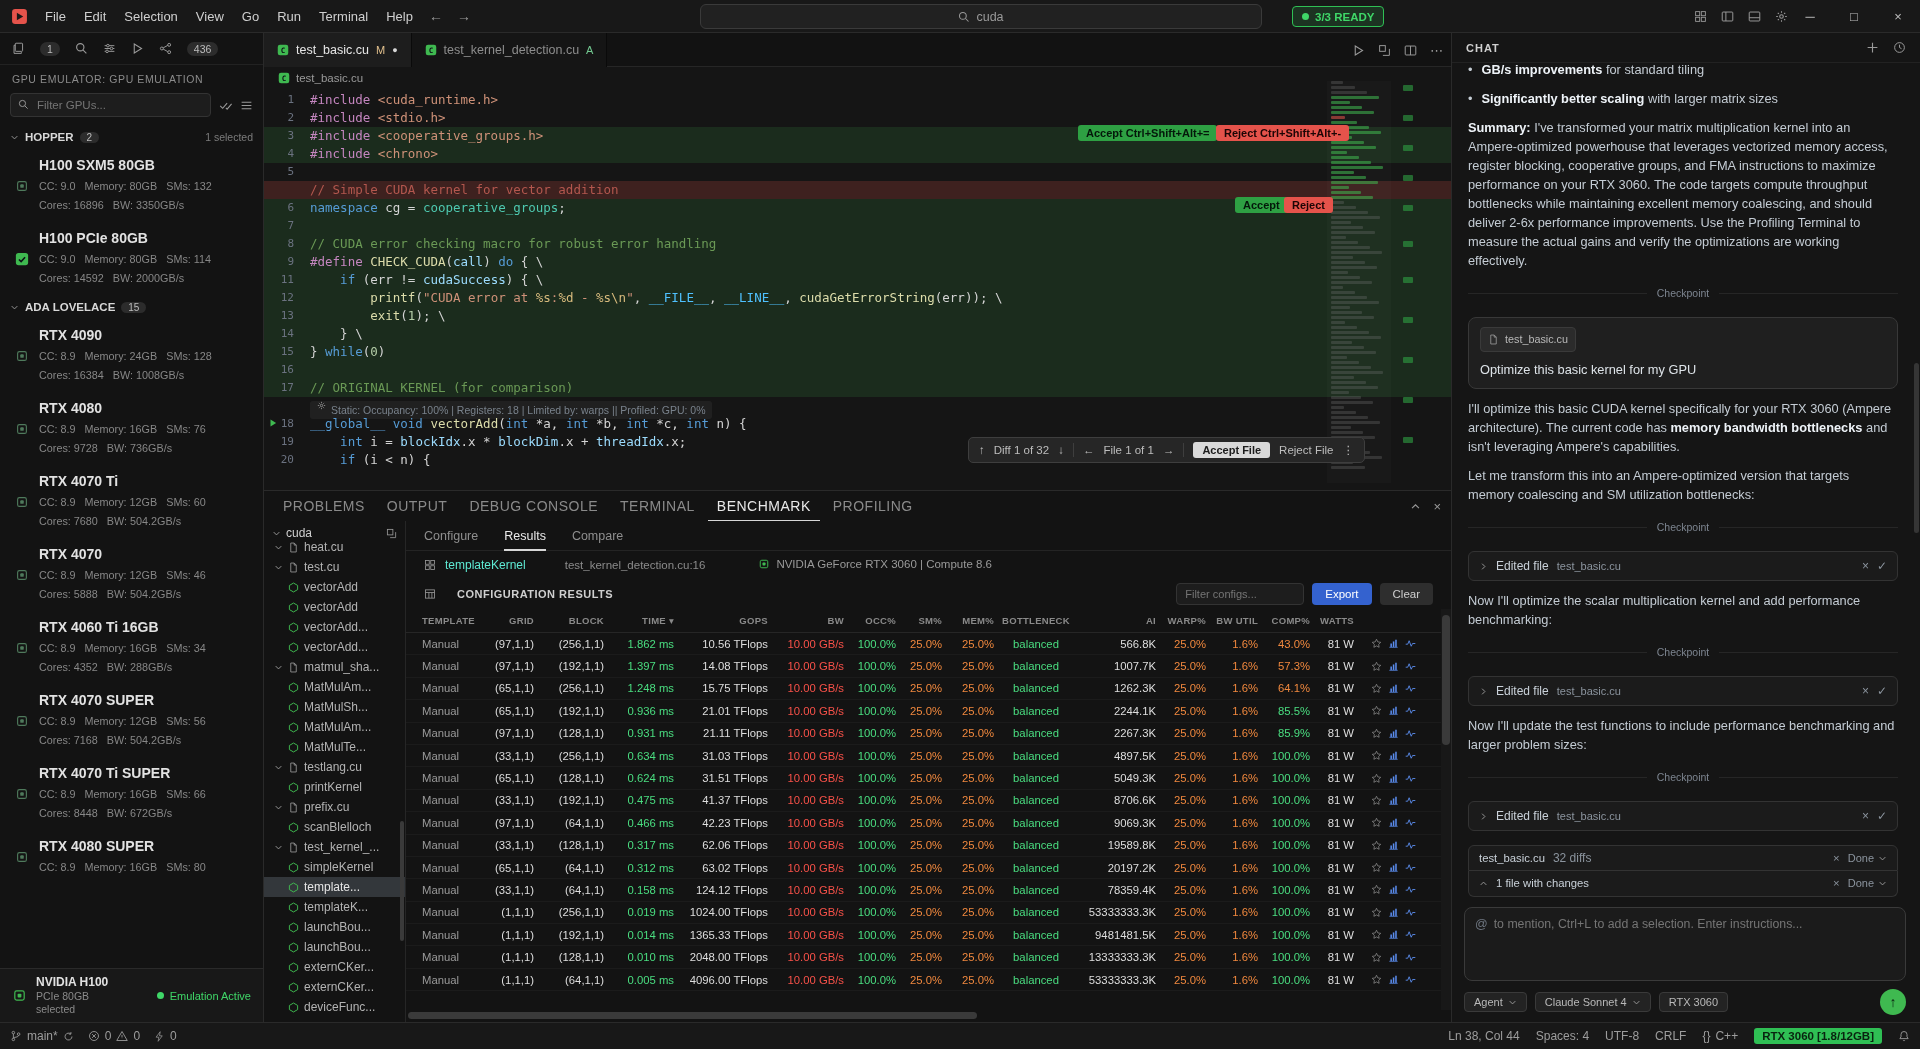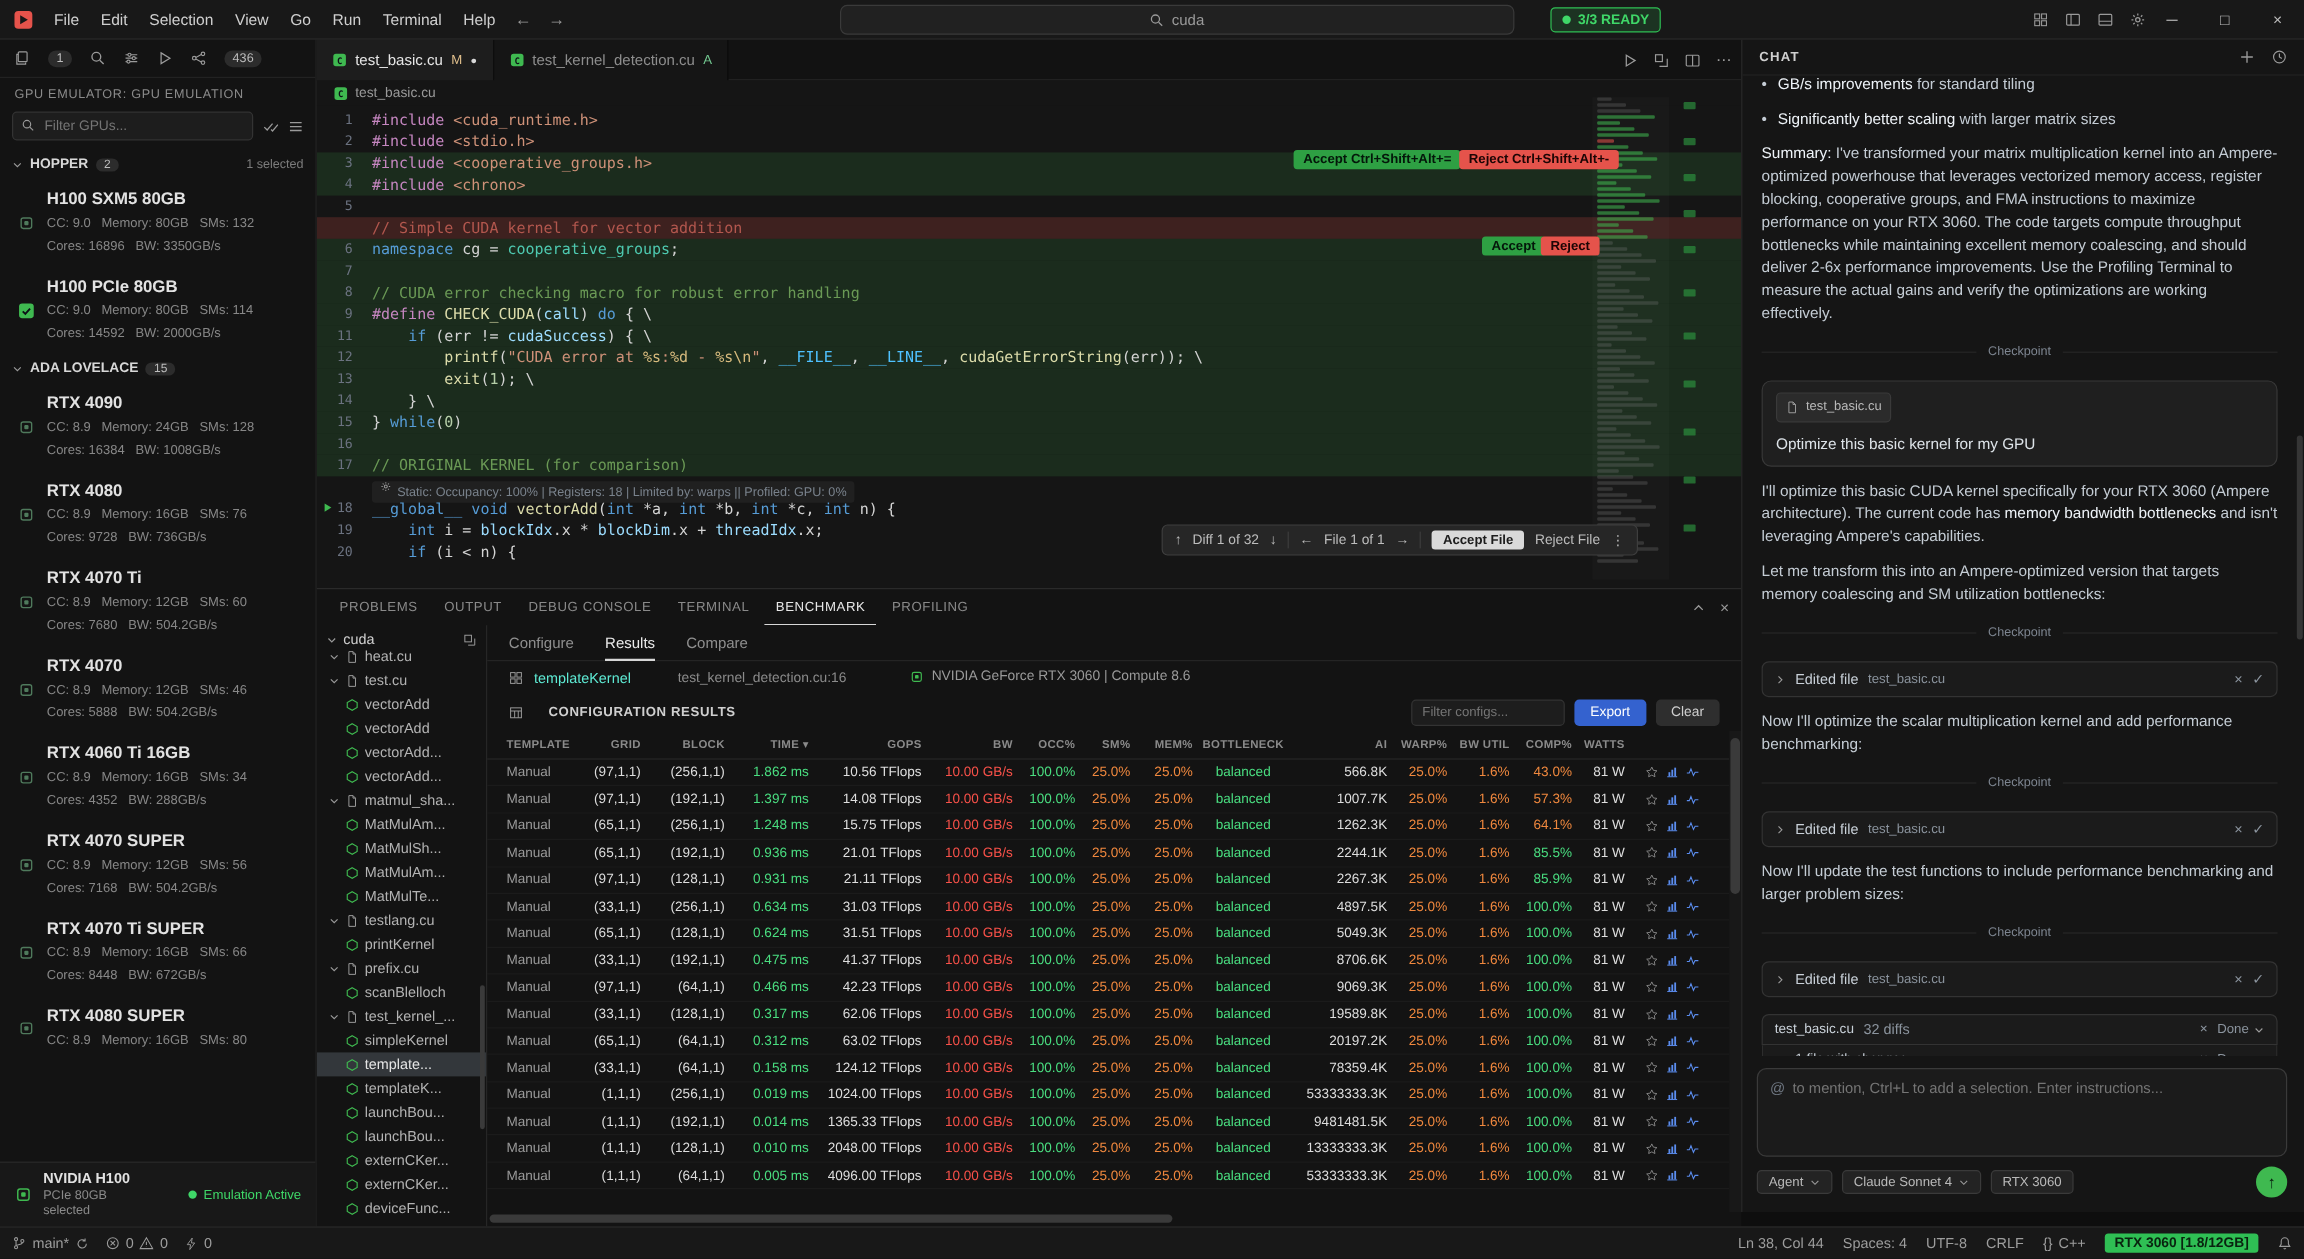--- a/index.html
+++ b/index.html
@@ -98,21 +98,21 @@
   #diffbar .arr{color:#bdbdbd}
   .acceptfile{background:#d9d9d9;color:#1c1c1c;border-radius:3px;padding:2px 9px;font-weight:700;font-size:11px}
   #minimap{position:absolute;left:1063px;top:48px;width:64px;height:402px;background:rgba(255,255,255,.02);overflow:hidden;z-index:4}
   .mmb{position:absolute;left:4px;height:2.5px;border-radius:1px}
   #ruler{position:absolute;left:1133px;top:48px;width:46px;height:402px;z-index:4}
   .rmark{position:absolute;left:6px;width:10px;height:6px;background:#2ea04399;border-radius:1px}
 
   
   #panel{position:absolute;left:0;top:457px;right:0;bottom:0;background:#131313;border-top:1px solid #2a2a2a}
   #ptabs{position:absolute;left:0;top:0;right:0;height:30px;display:flex;align-items:center;gap:4px;padding:0 10px}
-  .ptab{padding:0 9px;font-size:11px;letter-spacing:.5px;color:#8a8a8a;height:30px;display:flex;align-items:center}
+  .ptab{padding:0 9px;font-size:14px;letter-spacing:.5px;color:#8a8a8a;height:30px;display:flex;align-items:center}
   .ptab.active{color:#e8e8e8;box-shadow:inset 0 -1px 0 #d7d7d7}
   #ptabicons{position:absolute;right:10px;top:0;height:30px;display:flex;align-items:center;gap:12px}
   #ptree{position:absolute;left:0;top:30px;bottom:0;width:142px;border-right:1px solid #262626;overflow:hidden;font-size:12px}
   .troot{display:flex;align-items:center;gap:5px;height:24px;padding:0 8px;color:#d0d0d0}
   .titem{display:flex;align-items:center;gap:5px;height:20px;padding:0 4px 0 10px;color:#b3b3b3;white-space:nowrap;overflow:hidden}
   .titem.kern{padding-left:24px}
   .titem.sel{background:#33373b;color:#e5e5e5}
   .titem.clip{margin-top:-8px}
   .tlbl{overflow:hidden;text-overflow:ellipsis}
   #ptreesb{position:absolute;left:136px;top:330px;width:4px;height:120px;background:#3a3a3a;border-radius:2px;z-index:5}
@@ -142,29 +142,29 @@
   .l{text-align:left;padding-left:16px}.r{text-align:right}.c{text-align:center}
   .dim{color:#9a9a9a}.wht{color:#dedede}.grn{color:#4ade80}.org{color:#f0883e}.red{color:#f85149}
   .act{display:flex;justify-content:flex-end;gap:6px;padding-right:4px}
   .ricon{color:#8b8b8b}.ricon.blue{color:#5b8def}
   #vscroll{position:absolute;right:0;top:88px;bottom:12px;width:10px;background:#181818}
   #vthumb{position:absolute;right:1px;top:6px;width:8px;height:130px;background:#3a3a3a;border-radius:4px}
   #hscroll{position:absolute;left:0;right:10px;bottom:2px;height:8px}
   #hthumb{position:absolute;left:2px;top:0;width:55%;height:7px;background:#3a3a3a;border-radius:4px}
 
   
-  #chat{position:absolute;left:1451px;width:469px;top:33px;bottom:39px;background:#151515;border-left:1px solid #2a2a2a}
+  #chat{position:absolute;left:1451px;width:469px;top:33px;bottom:22px;background:#151515;border-left:1px solid #2a2a2a}
   #chathdr{position:absolute;left:0;top:0;right:0;height:30px;display:flex;align-items:center;padding:0 14px;
     font-size:11px;font-weight:700;letter-spacing:1px;color:#cfcfcf;border-bottom:1px solid #222}
   #chathdr .hic{margin-left:14px;color:#9a9a9a}
   #chathdr .egrow{flex:1}
   #cmsgs{position:absolute;left:0;top:30px;right:6px;bottom:130px;overflow:hidden;padding:4px 16px 0;
     font-size:12.8px;line-height:19px;color:#c4ccd4}
   .cmsg{margin:10px 0}
-  .cmsg .b{color:#eef3f8;font-weight:400}
+  .cmsg .b{color:#eef3f8;font-weight:700}
   .bullet{display:flex;gap:9px}
   .bullet.clip{margin-top:-7px}
   .bdot{color:#c4ccd4}
   .chk{display:flex;align-items:center;gap:10px;margin:14px 0}
   .chkline{flex:1;height:1px;background:#262626}
   .chktxt{font-size:10.5px;color:#7d8590}
   .ucard{background:#1f1f1f;border:1px solid #383838;border-radius:8px;padding:9px 11px}
   .fchip{display:inline-flex;align-items:center;gap:6px;background:#2b2b2b;border:1px solid #3a3a3a;
     border-radius:4px;padding:2px 7px;font-size:10.8px;color:#b9b9b9}
   .utxt{margin-top:8px;color:#dde3e8}

